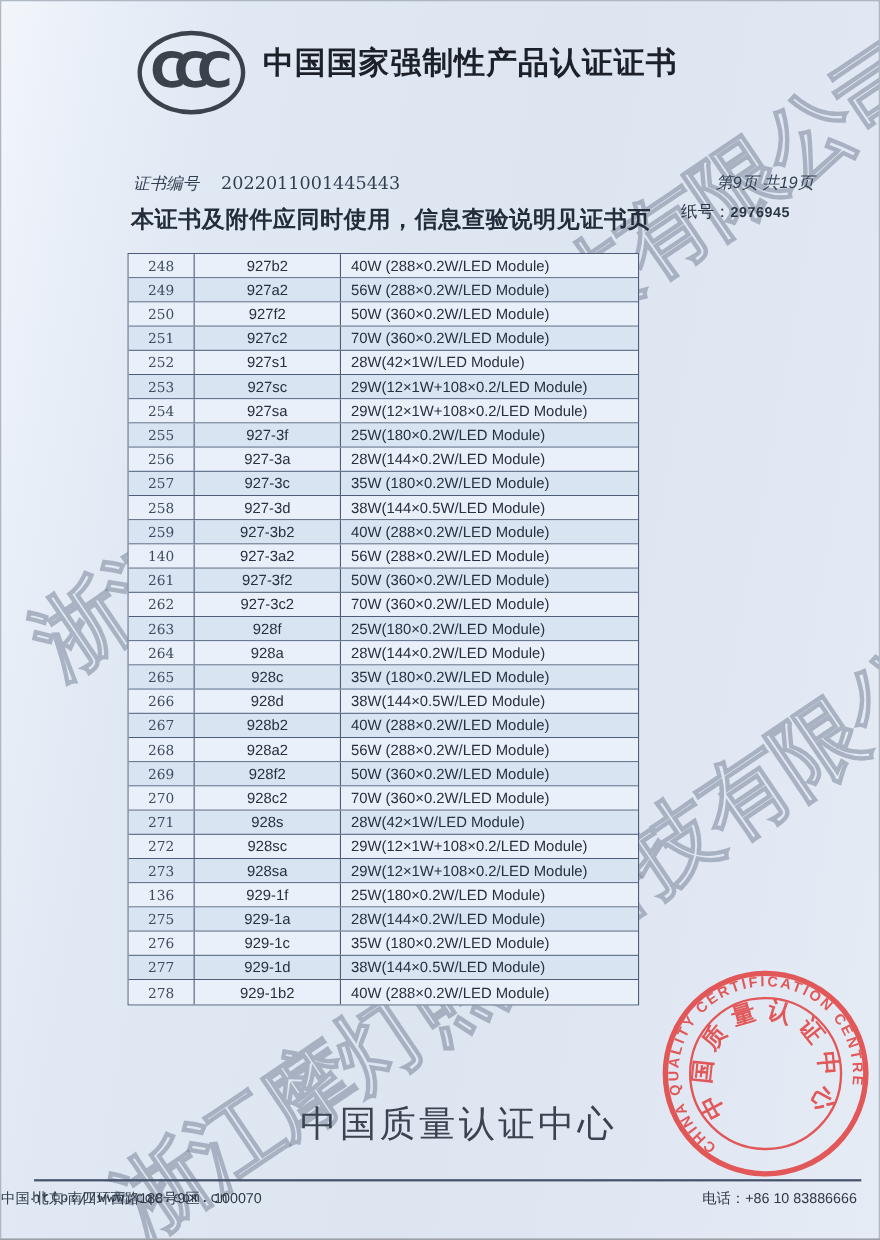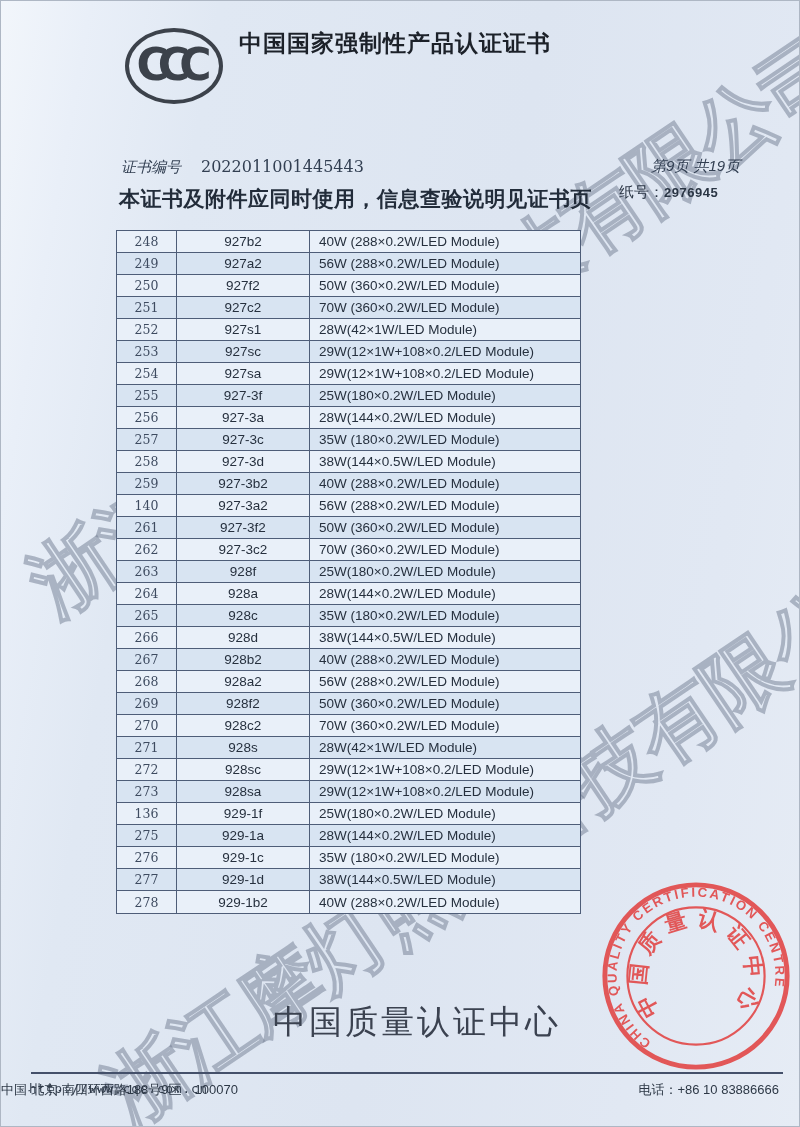--- a/index.html
+++ b/index.html
@@ -36,22 +36,22 @@
     border:4px solid #3c424b;border-radius:50%;
     display:flex;align-items:center;justify-content:center;
     box-sizing:border-box;z-index:3;
   }
   .ccc-logo span{
     font-family:"DejaVu Sans",sans-serif;
     font-weight:900;font-size:44px;letter-spacing:-11px;
     color:#3c424b;line-height:1;padding-right:11px;margin-top:-3px;
   }
   .doc-title{
-    position:absolute;left:238px;top:27px;width:450px;
-    font-size:23px;font-weight:bold;letter-spacing:1px;color:#1c2129;z-index:3;
+    position:absolute;left:238px;top:37px;width:450px;
+    font-size:28px;font-weight:bold;letter-spacing:1px;color:#1c2129;z-index:3;
   }
   
   .cert-line1{position:absolute;left:120px;top:156px;font-family:"DejaVu Serif",serif;font-size:16px;color:#323f52;z-index:3;}
   .cert-line1 .lbl{font-style:italic;font-size:15px;margin-right:20px;}
   .page-info{position:absolute;left:650px;top:156px;font-family:Liberation Sans, sans-serif;font-style:italic;font-size:15px;color:#323f52;z-index:3;text-align:right;}
   .usage-note{position:absolute;left:118px;top:184px;font-size:21px;font-weight:bold;color:#222c3a;letter-spacing:0.5px;z-index:3;}
   .paper-no{position:absolute;left:618px;top:182px;font-size:15px;color:#2a3544;z-index:3;}
   .paper-no b{font-size:13px;font-weight:bold;letter-spacing:0.5px;}
   
   .spec-table{

